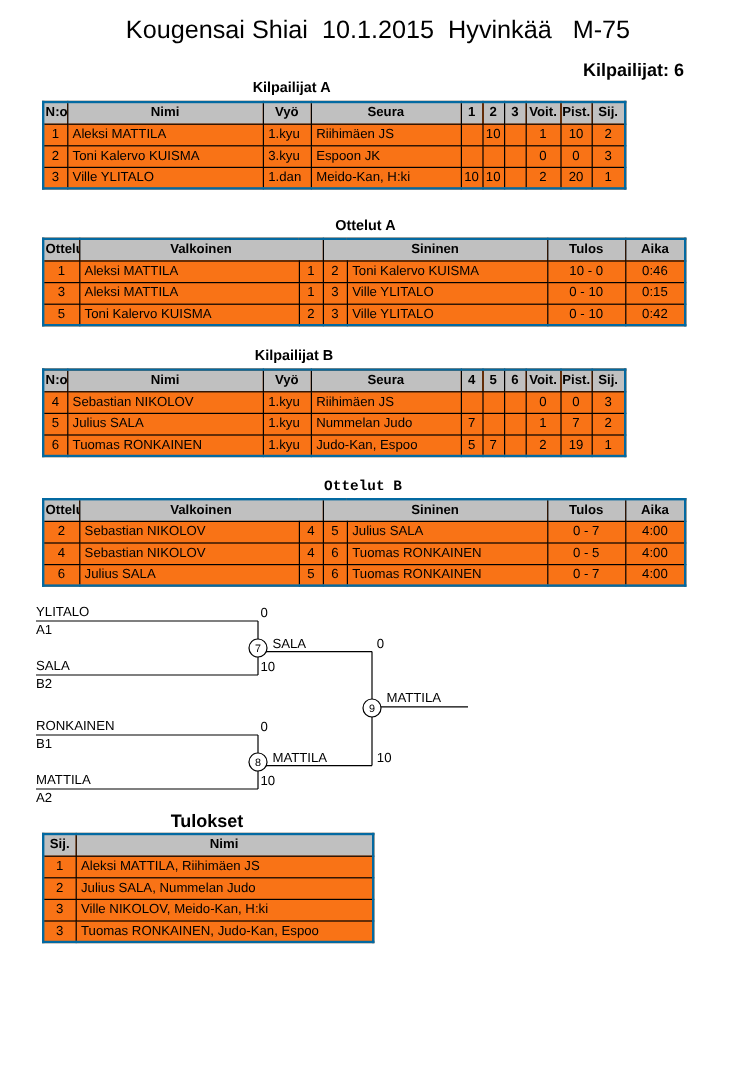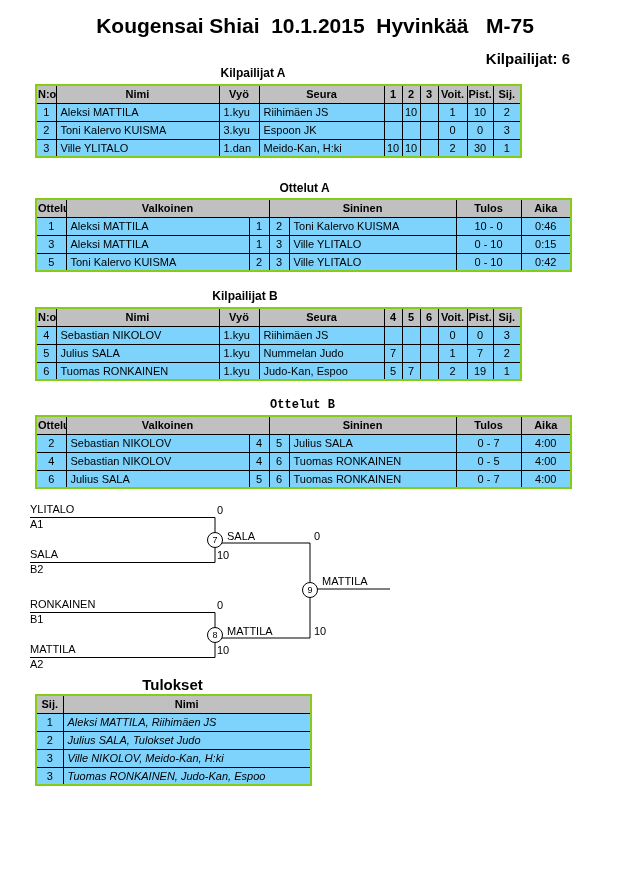--- a/index.html
+++ b/index.html
@@ -4,56 +4,56 @@
 <style>
   * { margin:0; padding:0; box-sizing:border-box; }
   html, body { background:#ffffff; }
   body {
     width:630px; height:891px; position:relative;
     font-family:"Liberation Sans", sans-serif; color:#000;
     overflow:hidden;
   }
   .title {
     position:absolute; top:14px; left:0; width:630px;
-    text-align:center; font-size:21px; font-weight:bold; white-space:pre;
+    text-align:center; font-size:21px; font-weight:normal; white-space:pre;
   }
   .competitors {
     position:absolute; top:50px; right:60px;
     font-size:15px; font-weight:bold;
   }
   .sec-heading {
     position:absolute; font-weight:bold; font-size:12px; text-align:center;
   }
-  #h-pool-a   { top:66px;  left:53px; width:400px; }
+  #h-pool-a   { top:66px;  left:43px; width:400px; }
   #h-matches-a{ top:181px; left:37px; width:535px;text-align:center; }
   #h-pool-b   { top:289px; left:45px; width:400px; }
   #h-matches-b{ top:398px; left:35px; width:535px;font-family:Liberation Mono, monospace; }
   #h-results  { top:676px; left:35px; width:275px; font-size:15px; }
 
   table {
     position:absolute; border-collapse:collapse; table-layout:fixed;
-    background:#7dd3fc; font-size:11px; border:2px solid #84cc16;
+    background:#f97316; font-size:11px; border:2px solid #0369a1;
   }
   th, td {
     border:1px solid #000; height:18px; padding:0 2px;
     overflow:hidden; white-space:nowrap; text-align:center;
   }
   th { background:#c0c0c0; font-weight:bold; padding:0 1px; }
 
   #t-pool-a   { top:84px;  left:35px; width:485px; }
   #t-matches-a{ top:198px; left:35px; width:535px; }
   #t-pool-b   { top:307px; left:35px; width:485px; }
   #t-matches-b{ top:415px; left:35px; width:535px; }
   #t-results  { top:694px; left:35px; width:275px; }
 
   .t-pool td:nth-child(2), .t-pool td:nth-child(3), .t-pool td:nth-child(4)
     { text-align:left; padding:0 4px; }
   .t-matches td:nth-child(2), .t-matches td:nth-child(5)
     { text-align:left; padding:0 4px; }
-  .t-results td:nth-child(2) { text-align:left; padding:0 4px;font-style:italic; }
+  .t-results td:nth-child(2) { text-align:left; padding:0 4px; }
 
   #bracket { position:absolute; top:500px; left:0; }
   #bracket text { font-size:11px; fill:#000; font-family:"Liberation Sans", sans-serif; }
   #bracket .match-no { font-size:9px; text-anchor:middle; font-family:"Liberation Sans", sans-serif; }
   #bracket .bl { stroke:#000; stroke-width:1; }
   #bracket .bc { fill:#fff; stroke:#000; stroke-width:1; }
 </style>
 </head>
 <body>
 
@@ -115,21 +115,21 @@
       </tr>
       <tr>
         <td>3</td>
         <td>Ville YLITALO</td>
         <td>1.dan</td>
         <td>Meido-Kan, H:ki</td>
         <td>10</td>
         <td>10</td>
         <td></td>
         <td>2</td>
-        <td>30</td>
+        <td>20</td>
         <td>1</td>
       </tr>
     </tbody>
 </table>
 
 <div class="sec-heading" id="h-matches-a">Ottelut A</div>
 <table class="t-matches" id="t-matches-a">
   <colgroup>
     <col style="width:30px">
       <col style="width:183px">
@@ -353,21 +353,21 @@
       <th>Nimi</th>
     </tr>
   </thead>
   <tbody>
       <tr>
         <td>1</td>
         <td>Aleksi MATTILA, Riihimäen JS</td>
       </tr>
       <tr>
         <td>2</td>
-        <td>Julius SALA, Tulokset Judo</td>
+        <td>Julius SALA, Nummelan Judo</td>
       </tr>
       <tr>
         <td>3</td>
         <td>Ville NIKOLOV, Meido-Kan, H:ki</td>
       </tr>
       <tr>
         <td>3</td>
         <td>Tuomas RONKAINEN, Judo-Kan, Espoo</td>
       </tr>
     </tbody>

